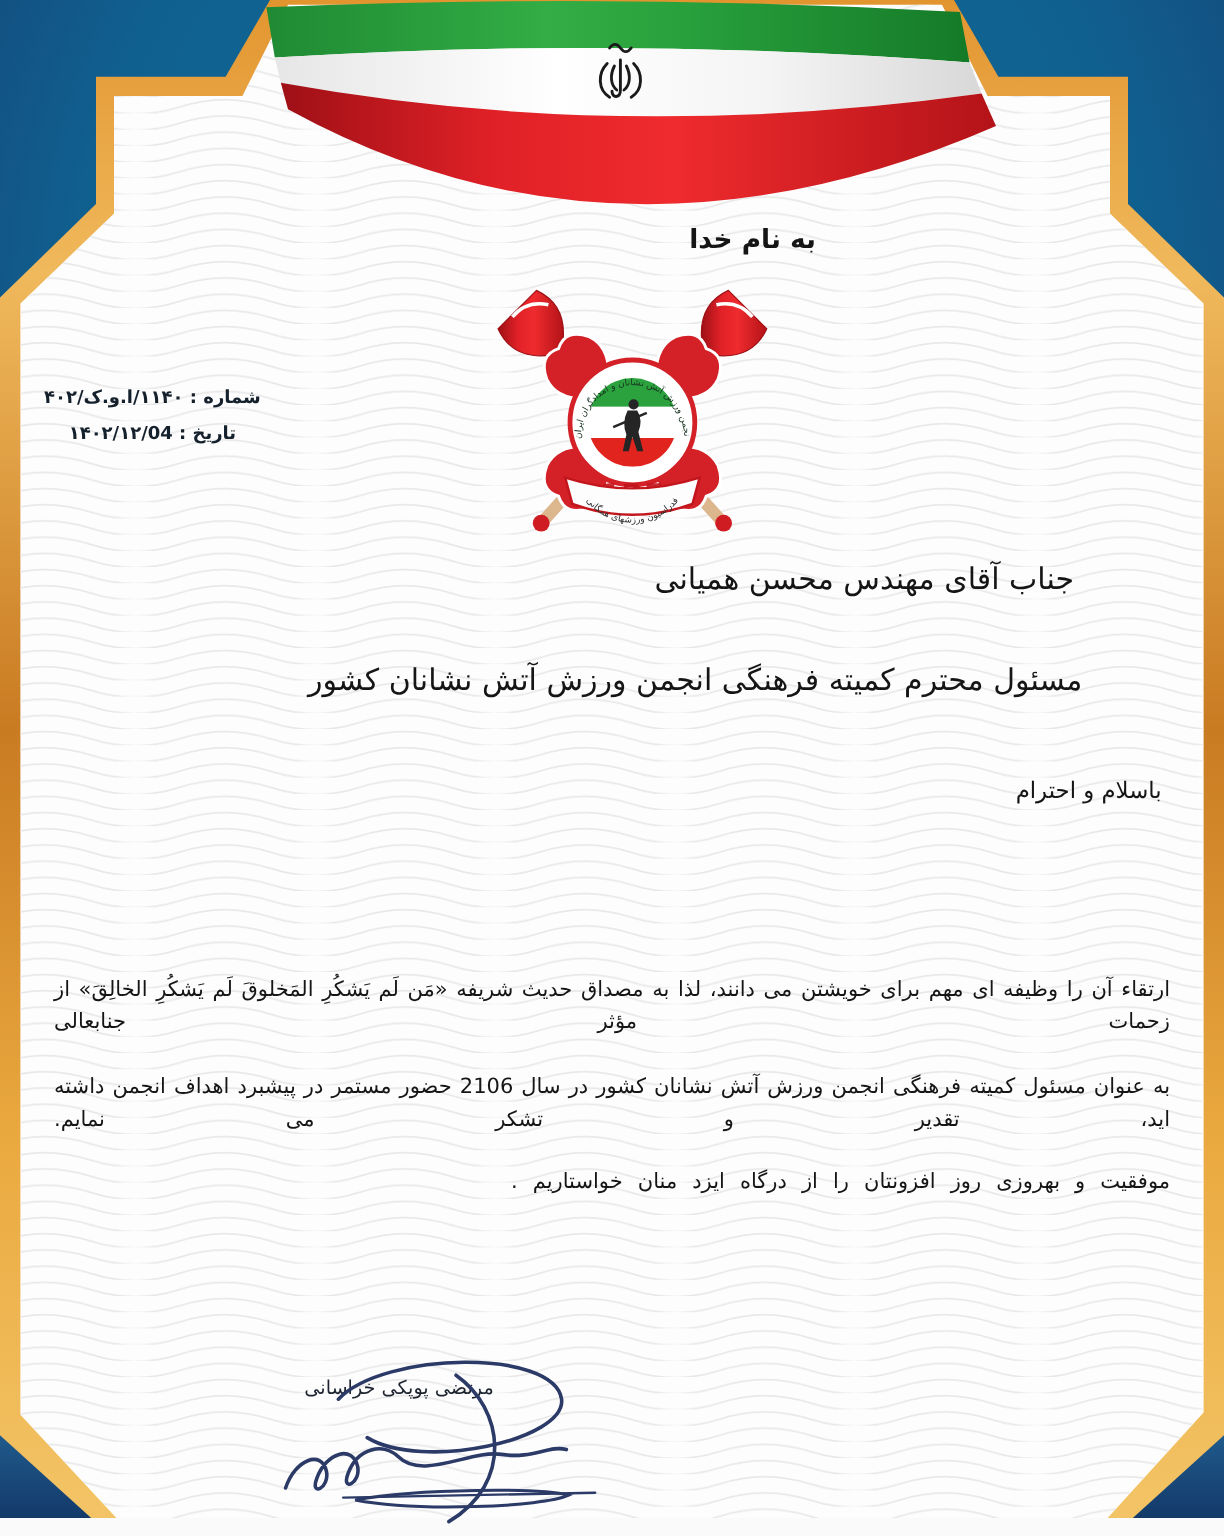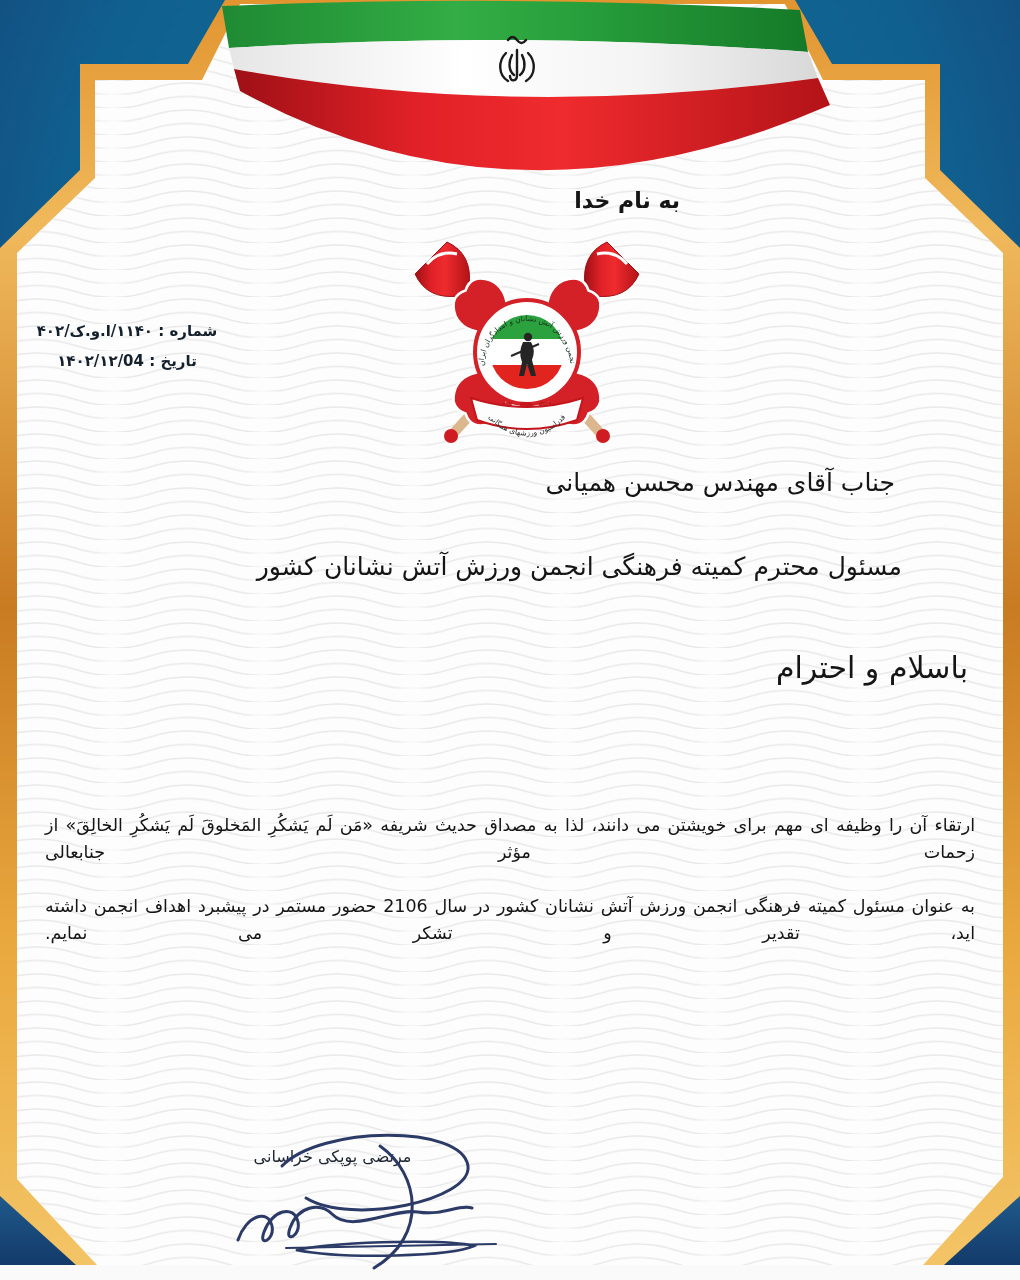--- a/index.html
+++ b/index.html
@@ -8,21 +8,21 @@
   #scene,#sig-layer{position:absolute;}
   #scene{left:0;top:0;}
   #sig-layer{left:200px;top:1118px;}
   .fa{position:absolute;direction:rtl;unicode-bidi:plaintext;color:#151515;
       font-family:"DejaVu Sans",sans-serif;line-height:1.55;white-space:nowrap;}
   .bismillah{left:430px;top:184px;width:250px;font-size:22px;font-weight:bold;}
   .refs{left:36px;top:320px;width:182px;font-size:15px;font-weight:bold;text-align:center;color:#14202c;}
   .refs .ln{display:block;margin-bottom:7px;}
   .recip1{right:125px;top:464px;font-size:25px;}
   .recip2{right:118px;top:548px;font-size:25px;}
-  .salut{right:52px;top:645px;font-size:30px;}
+  .salut{right:52px;top:645px;font-size:19px;}
   .bodyline{left:45px;width:930px;font-size:17.5px;white-space:normal;}
   .jst{text-align:justify;text-align-last:justify;}
   .b1{top:731px;} .b2{top:812px;} .b3{top:893px;}
   .b4{top:972px;text-align:right;word-spacing:7px;}
   .sigtitle{left:160px;top:1096px;width:360px;font-size:19px;text-align:center;}
   .signame{left:225px;top:1145px;width:215px;font-size:16px;text-align:center;color:#1d2430;}
 </style>
 </head>
 <body>
 
@@ -155,20 +155,21 @@
   <span class="ln">تاریخ :  ۱۴۰۲/۱۲/04</span>
 </div>
 
 <div class="fa recip1">جناب آقای مهندس محسن همیانی</div>
 <div class="fa recip2">مسئول محترم کمیته فرهنگی انجمن ورزش آتش نشانان کشور</div>
 
 <div class="fa salut">باسلام و احترام</div>
 
 <div class="fa bodyline b2 jst">ارتقاء آن را وظیفه ای مهم برای خویشتن می دانند، لذا به مصداق حدیث شریفه «مَن لَم یَشکُرِ المَخلوقَ لَم یَشکُرِ الخالِقَ» از زحمات مؤثر جنابعالی</div>
 <div class="fa bodyline b3 jst">به عنوان مسئول کمیته فرهنگی انجمن ورزش آتش نشانان کشور در سال 2106 حضور مستمر در پیشبرد اهداف انجمن داشته اید، تقدیر و تشکر می نمایم.</div>
+<div class="fa bodyline b4">موفقیت و بهروزی روز افزونتان را از درگاه ایزد منان خواستاریم .</div>
 
 <div class="fa signame">مرتضی پوپکی خراسانی</div>
 
 <svg id="sig-layer" width="320" height="162" viewBox="0 0 320 162">
   <g fill="none" stroke="#2b3a66" stroke-width="3" stroke-linecap="round">
     <path d="M 82,48 C 120,8 262,6 268,48 C 272,82 152,108 106,80"></path>
     <path d="M 38,122 C 46,98 68,90 72,108 C 75,122 58,130 64,114 C 72,92 94,86 98,104
              C 101,118 84,126 90,110 C 98,88 120,84 132,96 C 152,116 192,90 218,94
              C 244,98 258,86 272,90"></path>
     <path d="M 180,28 C 220,56 228,118 174,150"></path>

